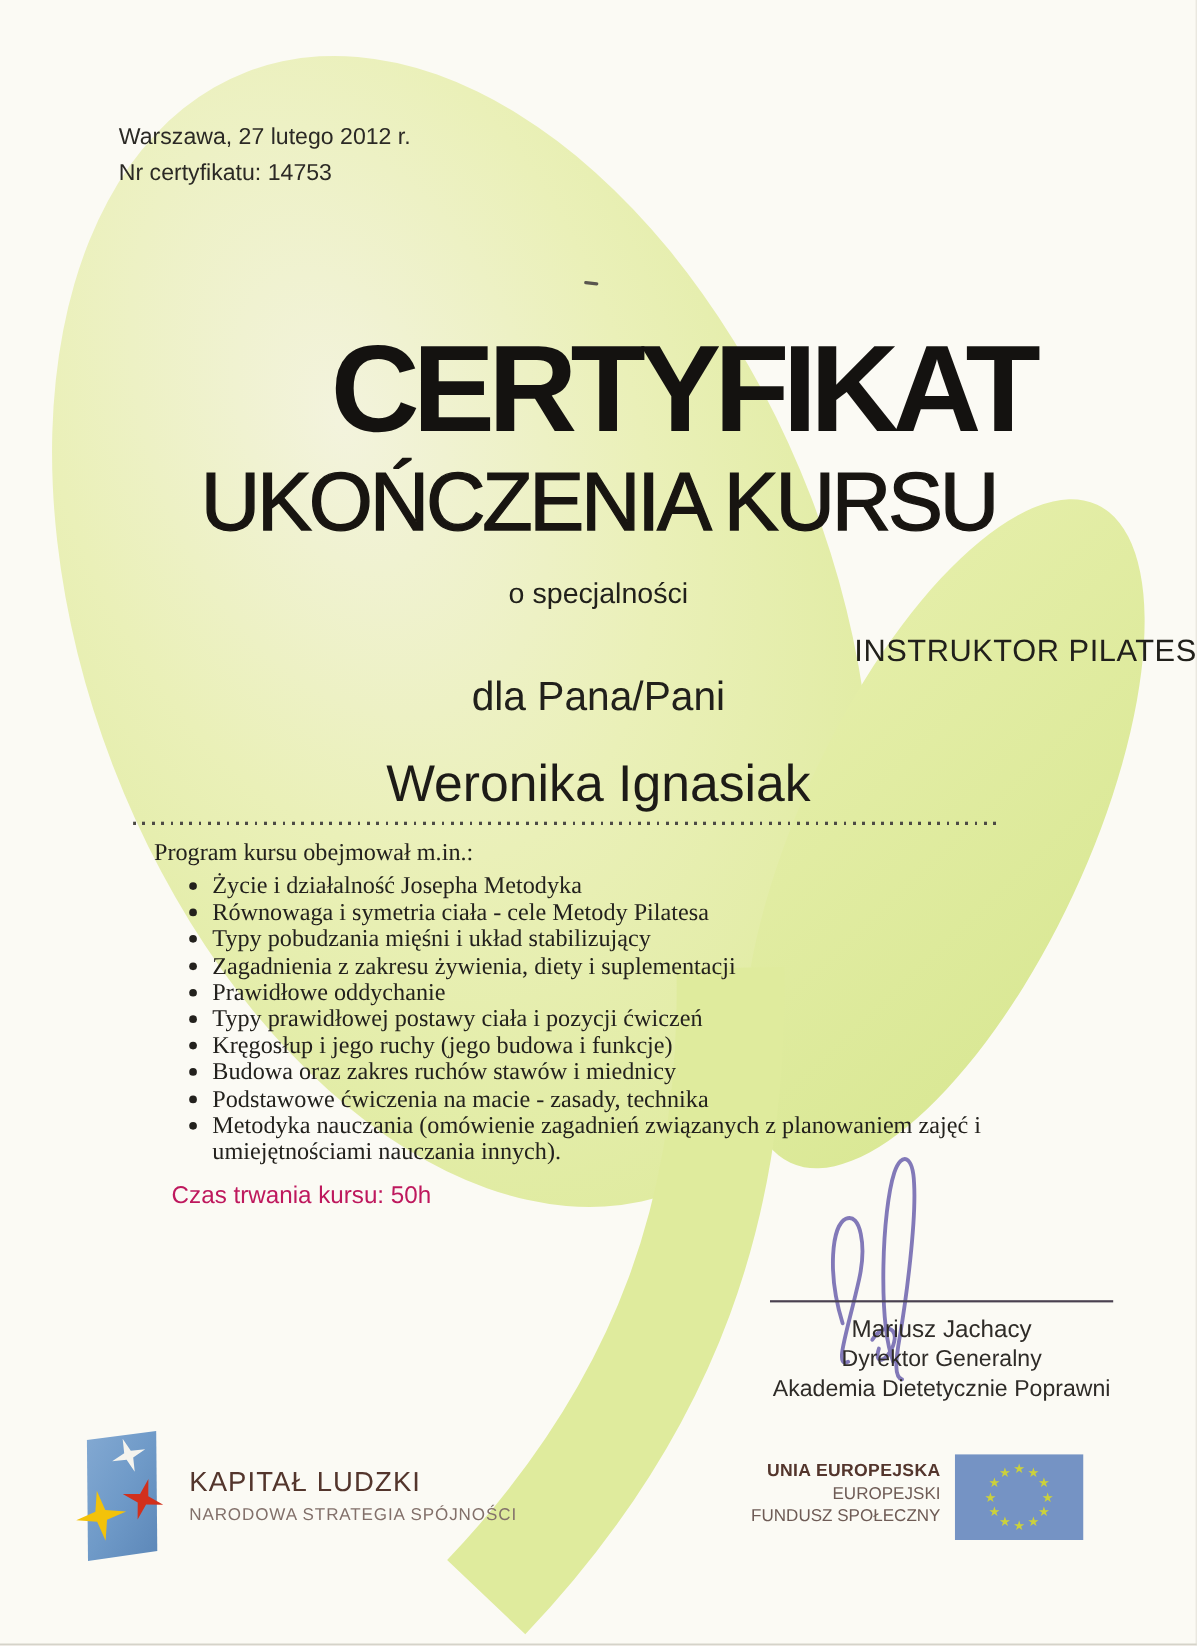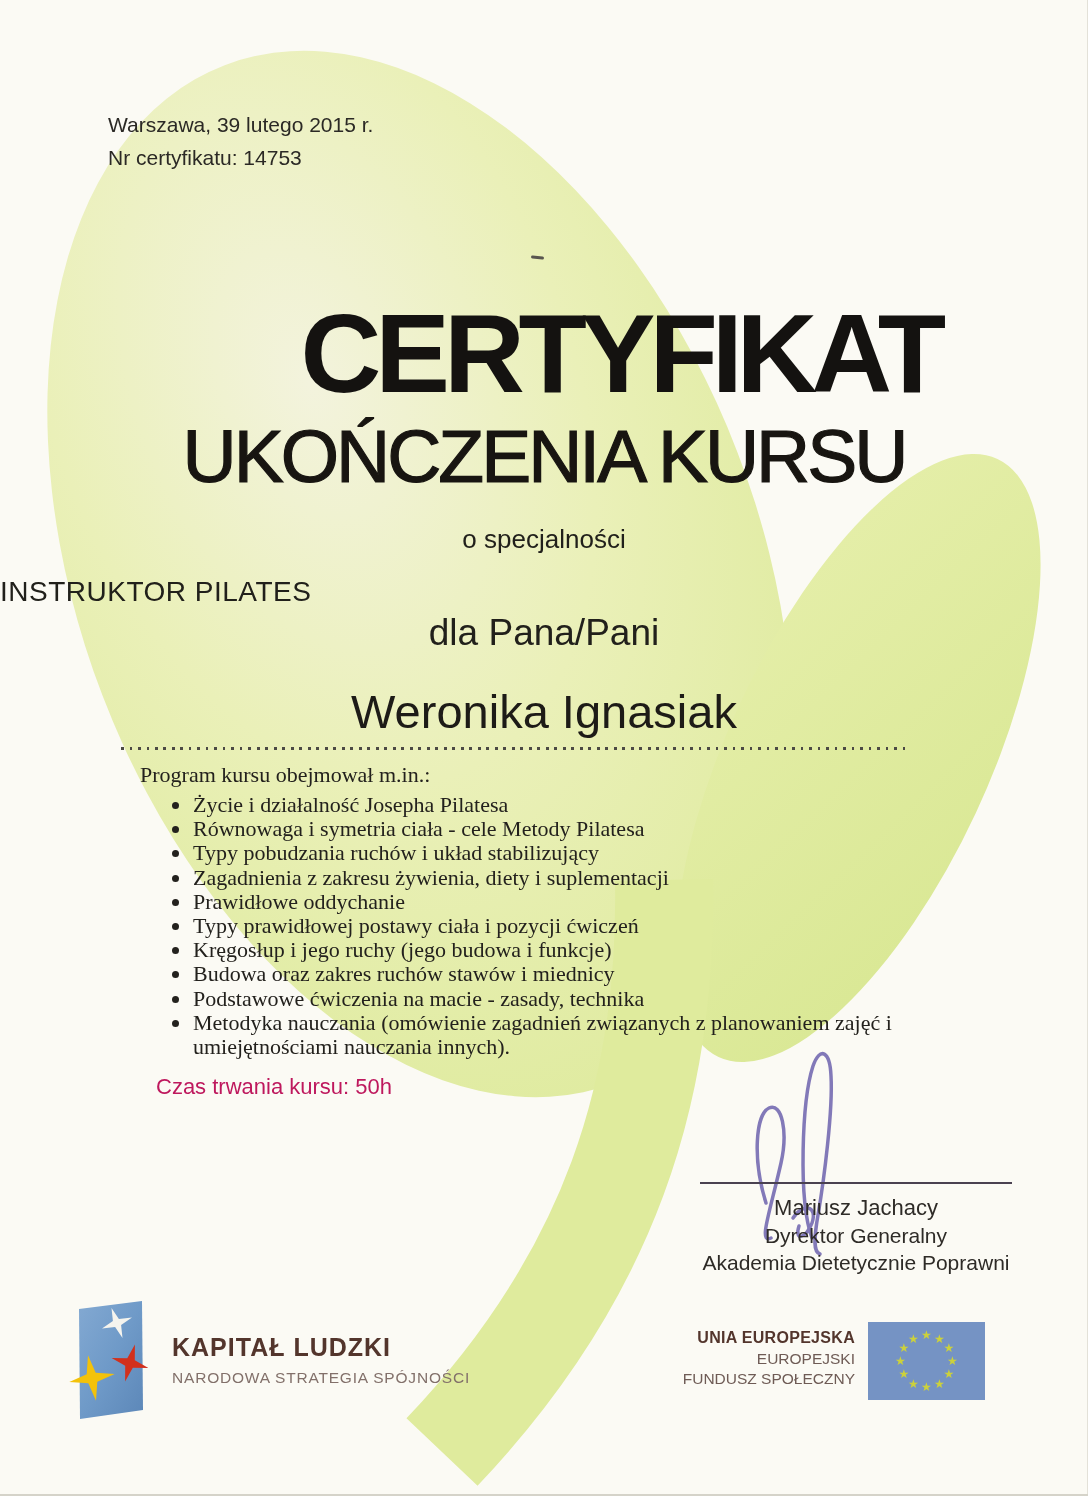--- a/index.html
+++ b/index.html
@@ -28,21 +28,21 @@
     font-size:23px;line-height:25px;letter-spacing:0.5px;
   }
 
   
   .title1{left:0;top:289px;width:940px;text-align:right;
     font-size:112px;font-weight:700;letter-spacing:-0.055em;color:#141210;}
   .title2{left:0;top:413px;width:1088px;text-align:center;
     font-size:75px;font-weight:400;letter-spacing:-0.04em;color:#181511;
     -webkit-text-stroke:1.2px #181511;}
   .o-spec{left:0;top:524px;width:1088px;text-align:center;font-size:26px;color:#21201b;}
-  .specialty{left:0;top:576px;width:1088px;text-align:left;font-size:28px;letter-spacing:0.5px;color:#21201b;}
+  .specialty{left:0;top:576px;width:1088px;text-align:right;font-size:28px;letter-spacing:0.5px;color:#21201b;}
   .dla{left:0;top:612px;width:1088px;text-align:center;font-size:37px;color:#21201b;}
   .name{left:0;top:684px;width:1088px;text-align:center;font-size:47px;color:#1d1b17;}
   .dotted{
     left:121px;top:747px;width:787px;height:3px;
     background:repeating-linear-gradient(90deg,#4c4a44 0 2.5px,transparent 2.5px 8.5px);
   }
 
   
   .program{left:140px;top:762px;width:900px;font-size:22px;color:#23211d;font-family:Liberation Serif, serif;}
   .program-heading{line-height:26px;}
@@ -55,21 +55,21 @@
   .czas{left:156px;top:1074px;font-size:22px;color:#be185d;}
 
   
   .sig-line{left:700px;top:1182px;width:312px;border-top:2px solid#4a4150;}
   .sig-block{left:645px;top:1194px;width:422px;text-align:center;
     font-size:21px;line-height:27.5px;color:#2e2b27;}
   .sig-block .sig-name{font-weight:400;font-size:22px;}
 
   
   .kl-text{left:172px;top:1333px;}
-  .kl-title{font-size:25px;font-weight:700;letter-spacing:1px;color:#53352c;}
+  .kl-title{font-size:25px;font-weight:400;letter-spacing:1px;color:#53352c;}
   .kl-sub{margin-top:7px;font-size:15.5px;letter-spacing:0.8px;color:#82706a;}
   .eu-text{left:560px;top:1328px;width:295px;text-align:right;line-height:20.5px;}
   .eu-l1{font-size:16px;font-weight:700;letter-spacing:0.3px;color:#53352c;}
   .eu-l2,.eu-l3{font-size:15.5px;color:#6e5b55;}
 
   .scan-dash{left:531px;top:256px;width:13px;height:3px;background:#59564f;
     transform:rotate(7deg);border-radius:2px;}
 </style>
 </head>
 <body>
@@ -87,41 +87,41 @@
         <stop offset="0" stop-color="#e6efab"></stop>
         <stop offset="1" stop-color="#d8e792"></stop>
       </linearGradient>
     </defs>
     <ellipse cx="420" cy="574" rx="340" ry="545" transform="rotate(-21 420 574)" fill="url(#wmLeaf)"></ellipse>
     <ellipse cx="858" cy="758" rx="130" ry="330" transform="rotate(25 858 758)" fill="url(#wmLeaf2)"></ellipse>
     <path d="M664,880 C668,1090 610,1275 442,1452" stroke="#dfeb9d" stroke-width="98" fill="none"></path>
   </svg>
 
   <div class="abs meta">
-    <div>Warszawa, 39 lutego 2015 r.</div>
+    <div>Warszawa, 27 lutego 2012 r.</div>
     <div>Nr certyfikatu: 14753</div>
   </div>
 
 
   <div class="abs scan-dash"></div>
 
   <div class="abs title1">CERTYFIKAT</div>
   <div class="abs title2">UKOŃCZENIA KURSU</div>
   <div class="abs o-spec">o specjalności</div>
   <div class="abs specialty">INSTRUKTOR PILATES</div>
   <div class="abs dla">dla Pana/Pani</div>
   <div class="abs name">Weronika Ignasiak</div>
   <div class="abs dotted"></div>
 
   <div class="abs program">
     <div class="program-heading">Program kursu obejmował m.in.:</div>
     <ul class="program-list">
-      <li>Życie i działalność Josepha Pilatesa</li>
+      <li>Życie i działalność Josepha Metodyka</li>
       <li>Równowaga i symetria ciała - cele Metody Pilatesa</li>
-      <li>Typy pobudzania ruchów i układ stabilizujący</li>
+      <li>Typy pobudzania mięśni i układ stabilizujący</li>
       <li>Zagadnienia z zakresu żywienia, diety i suplementacji</li>
       <li>Prawidłowe oddychanie</li>
       <li>Typy prawidłowej postawy ciała i pozycji ćwiczeń</li>
       <li>Kręgosłup i jego ruchy (jego budowa i funkcje)</li>
       <li>Budowa oraz zakres ruchów stawów i miednicy</li>
       <li>Podstawowe ćwiczenia na macie - zasady, technika</li>
       <li style="max-width:810px">Metodyka nauczania (omówienie zagadnień związanych z planowaniem zajęć i umiejętnościami nauczania innych).</li>
     </ul>
   </div>
   <div class="abs czas">Czas trwania kursu: 50h</div>

